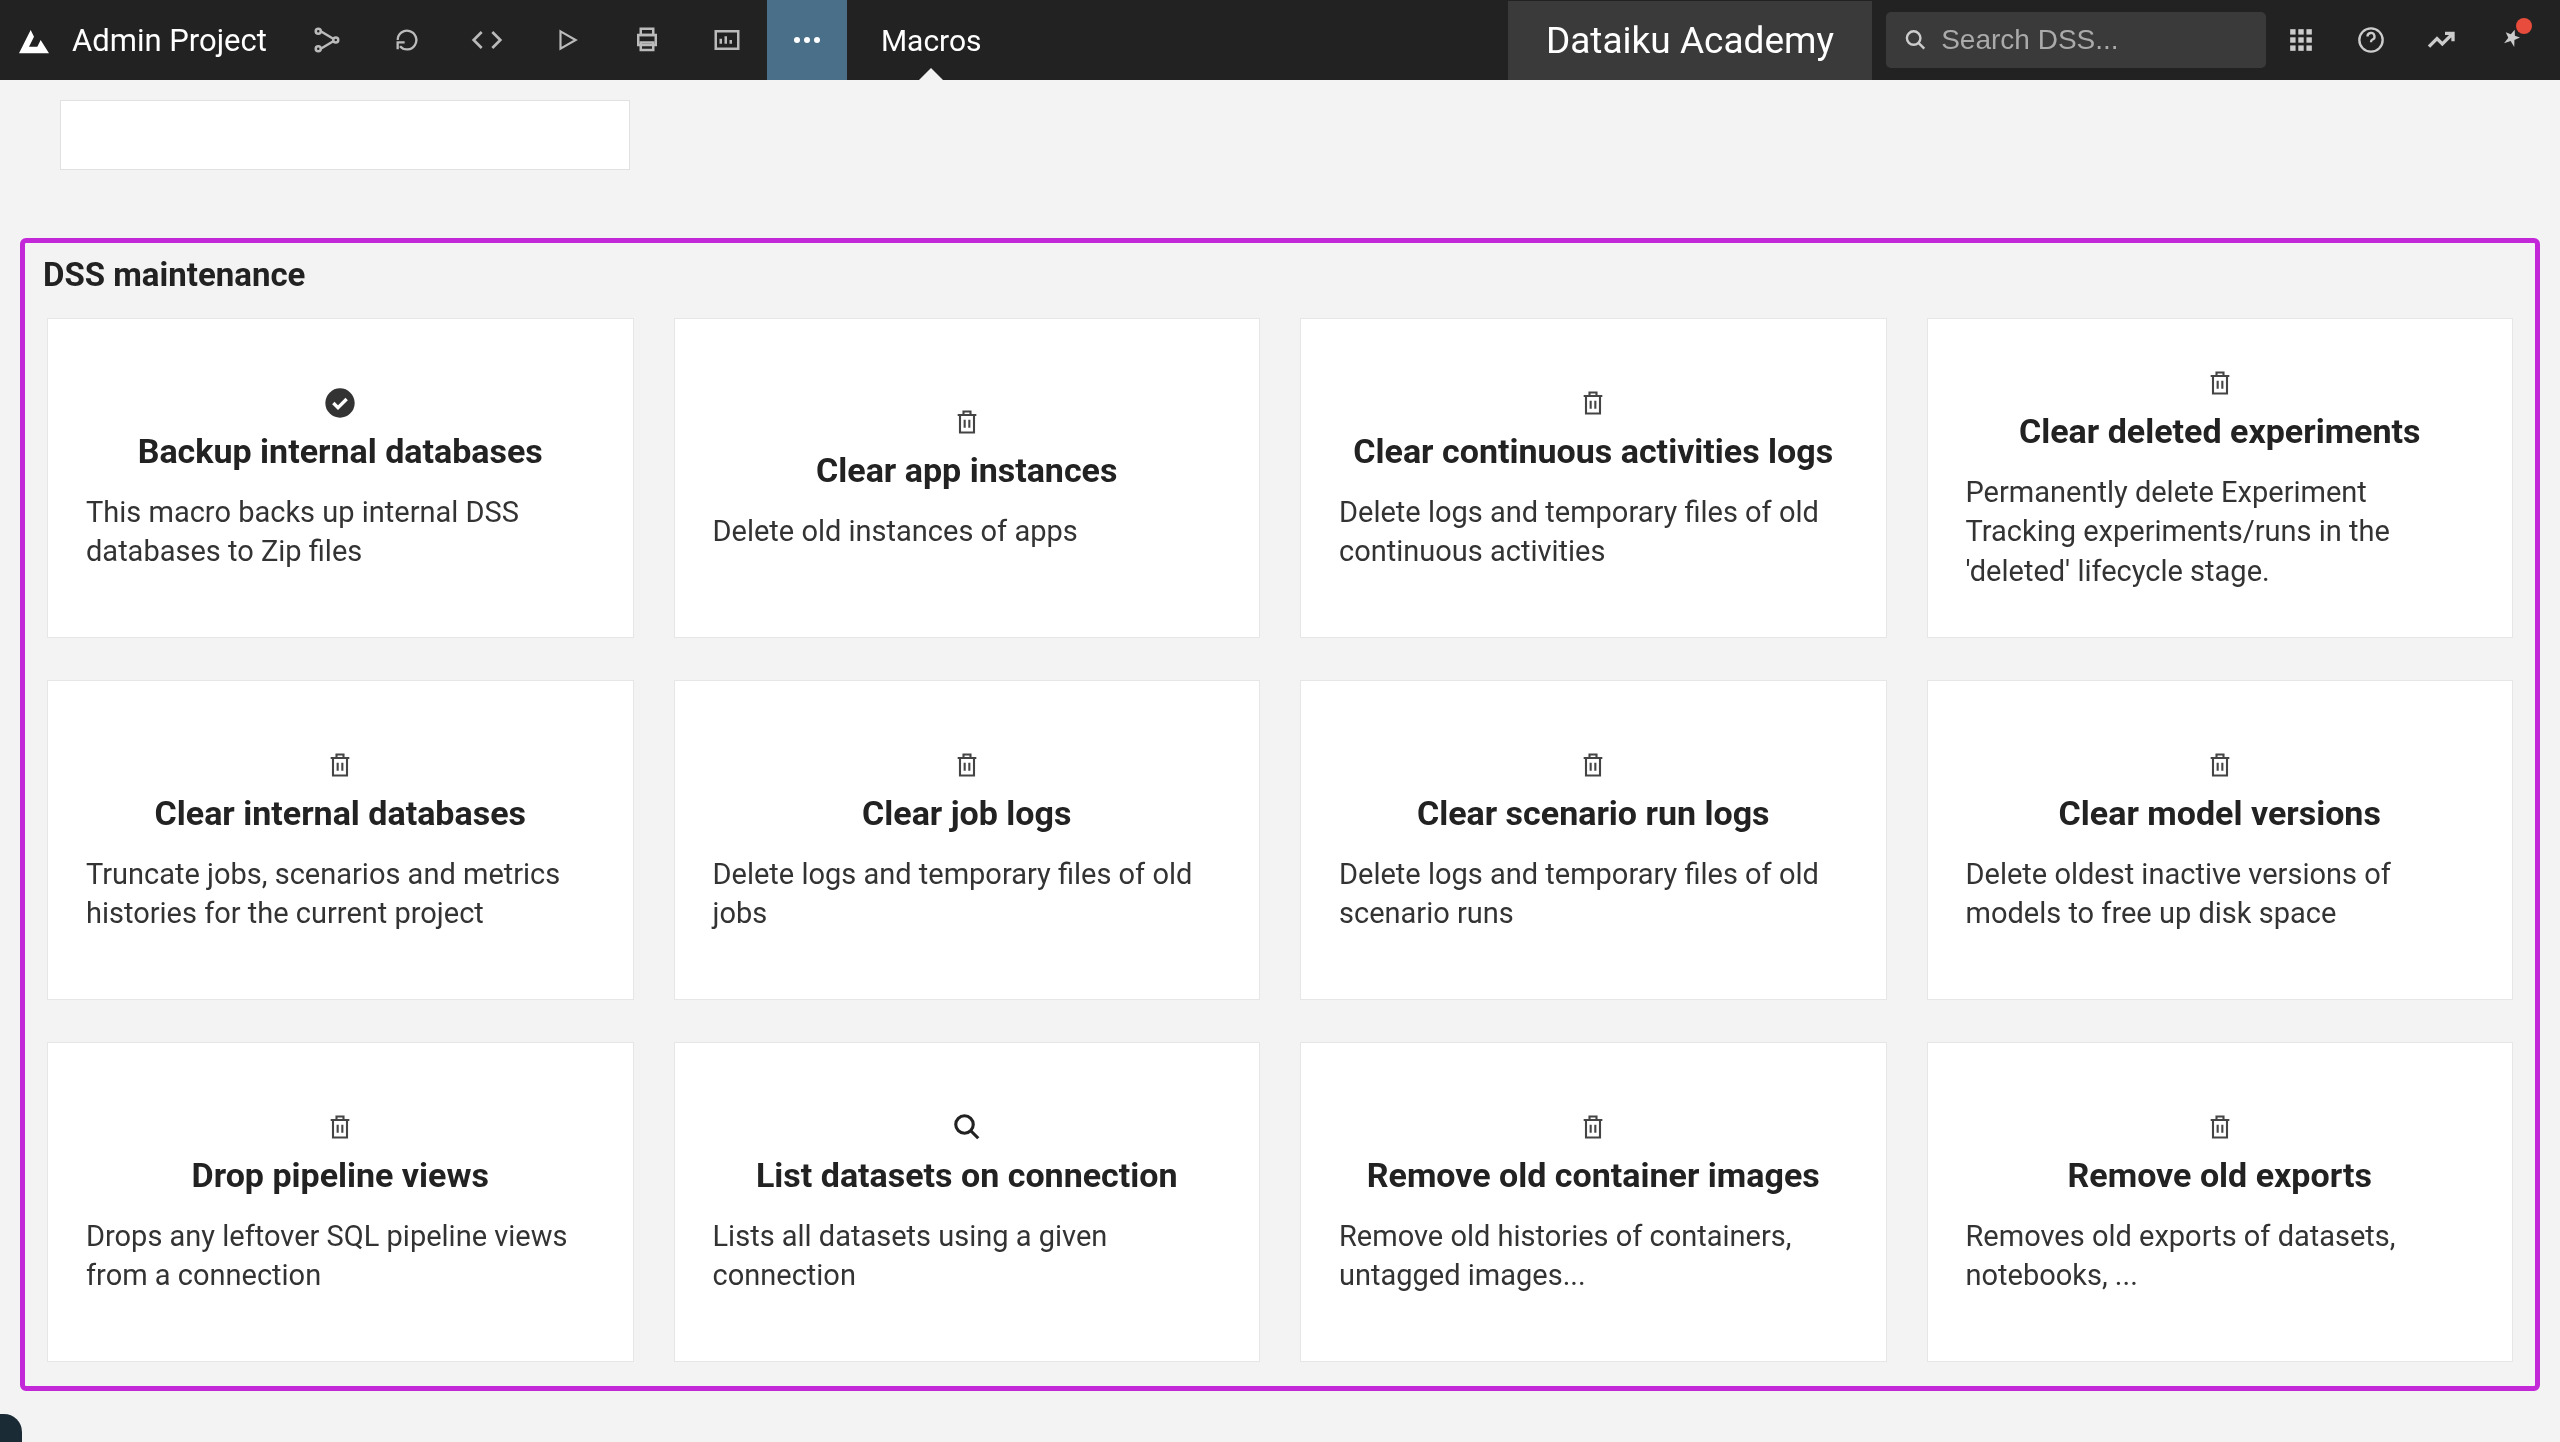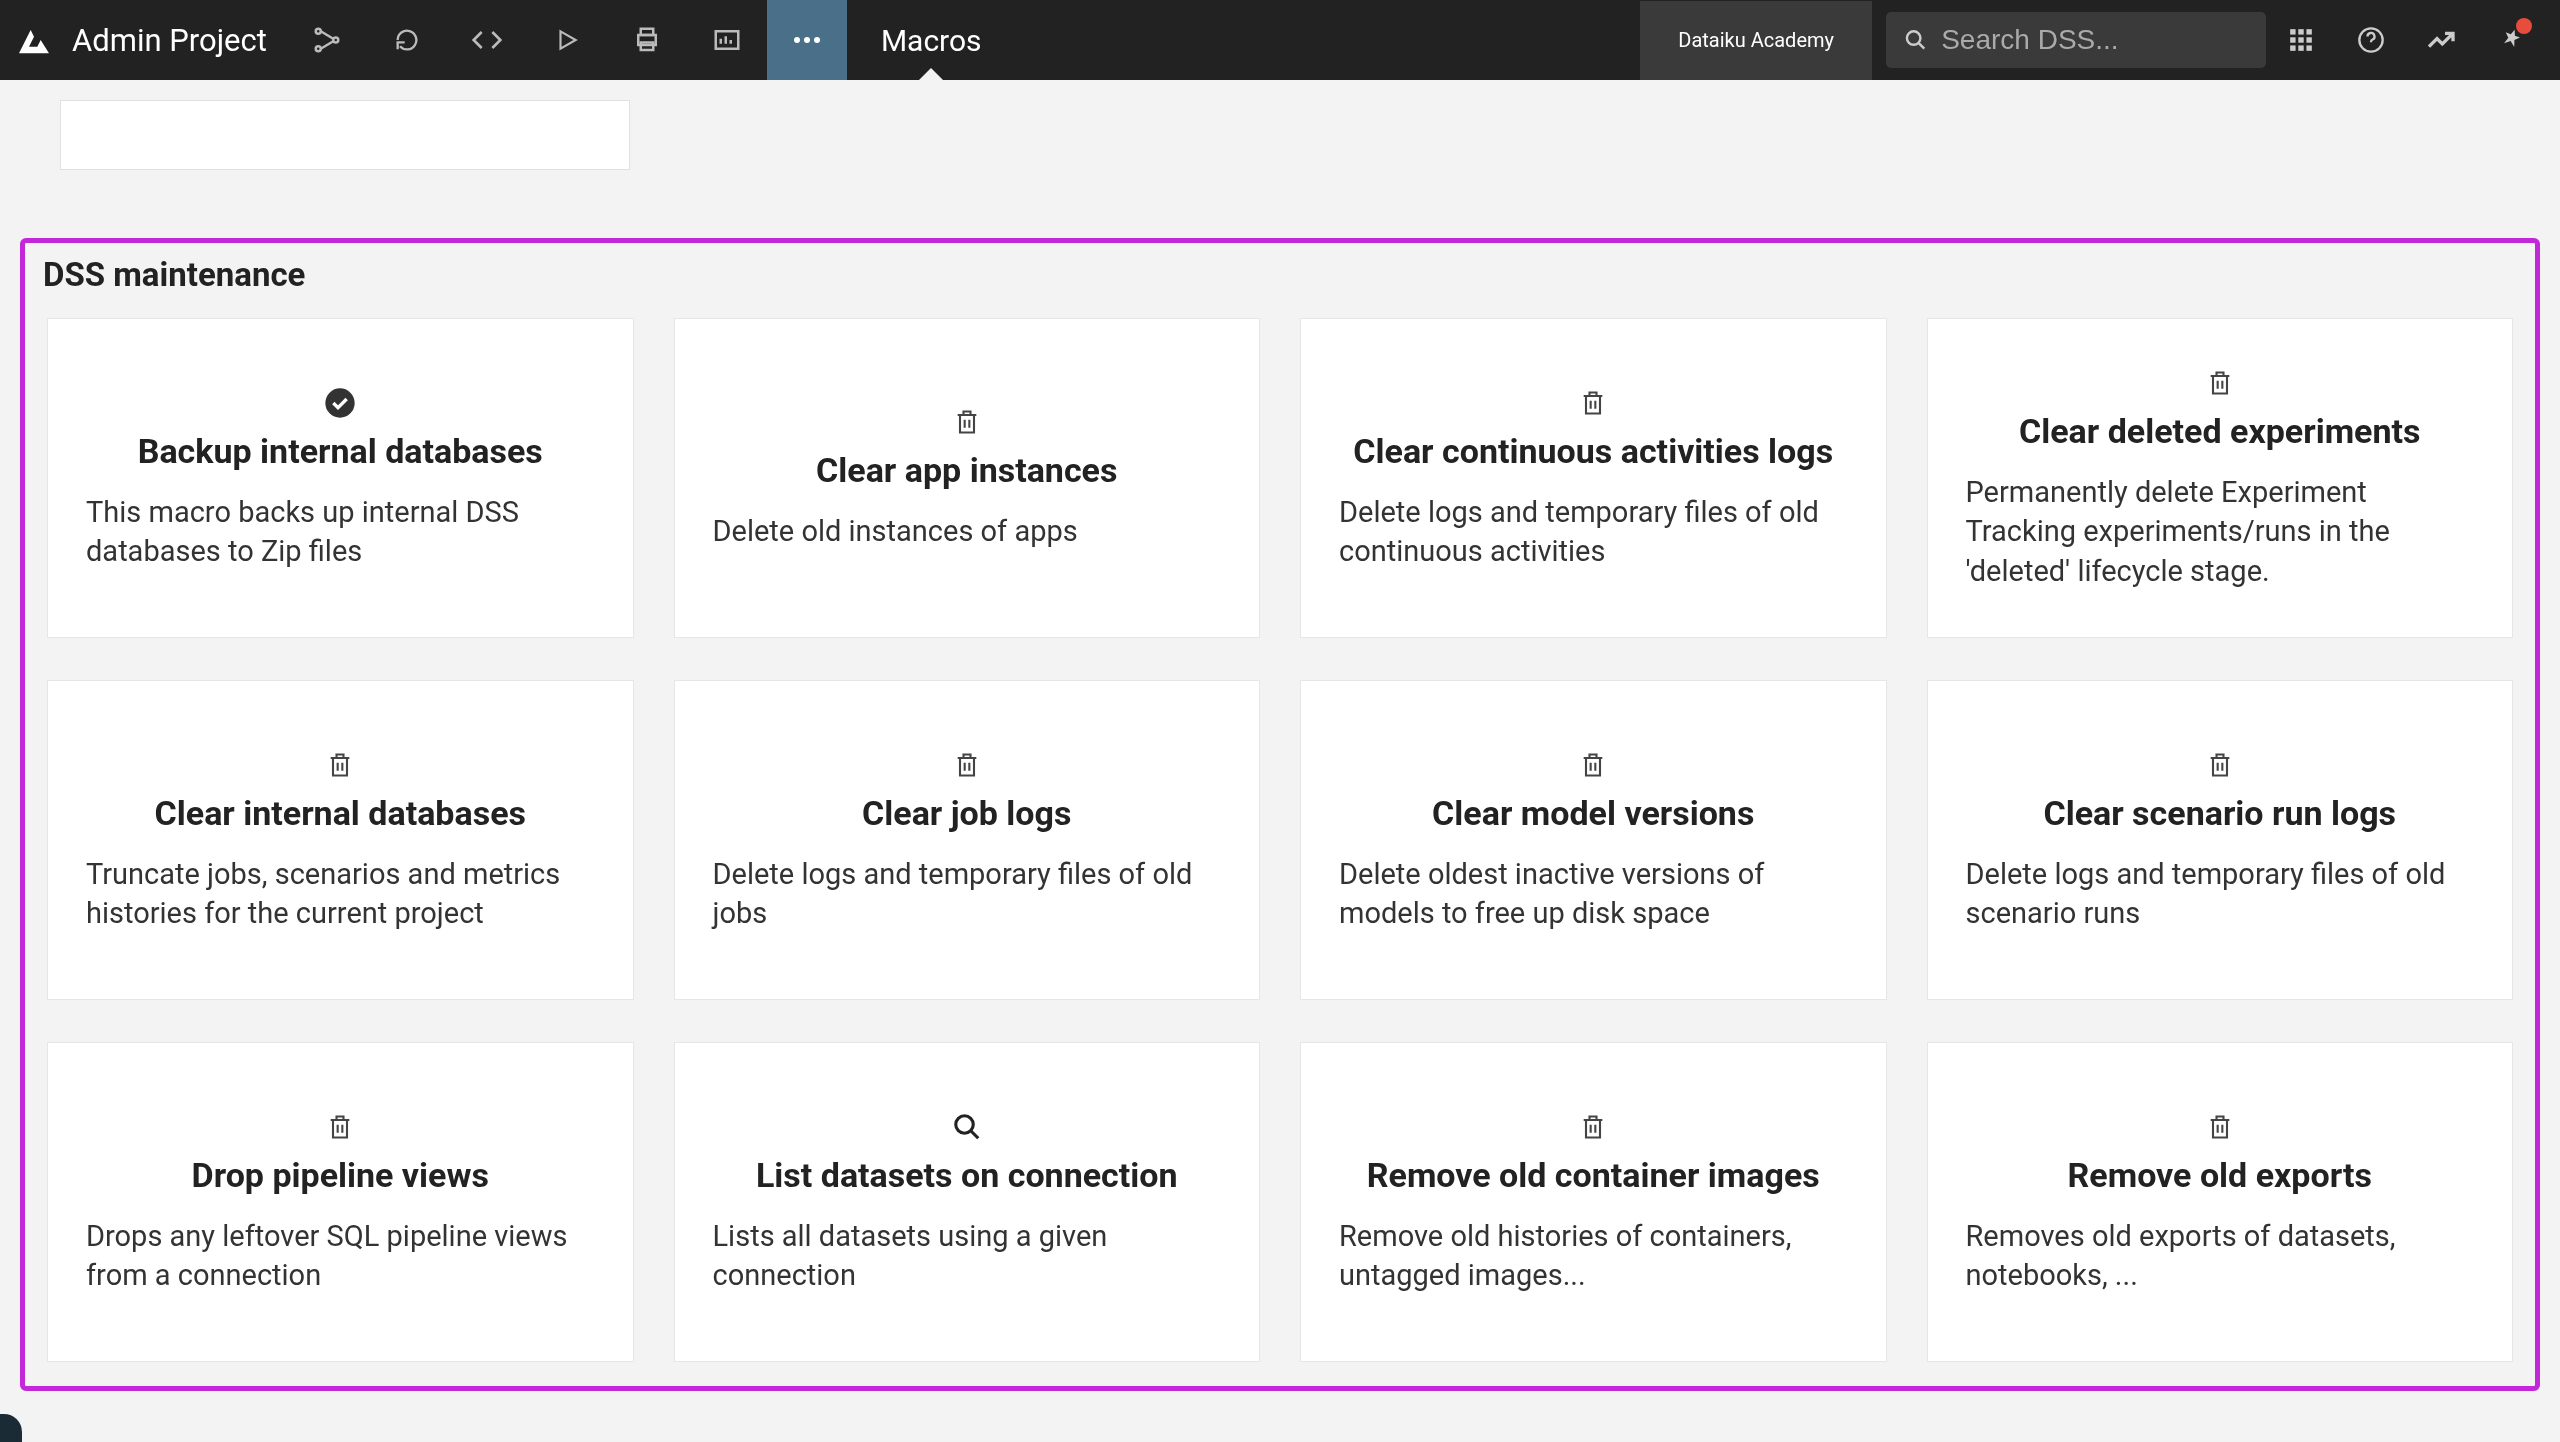--- a/index.html
+++ b/index.html
@@ -30,21 +30,21 @@
     color:#fff; font-size:30px; position:relative; cursor:pointer;
   }
   .macros-tab::after {
     content:''; position:absolute; bottom:0; left:50%; transform:translateX(-50%);
     width:0; height:0; border-left:12px solid transparent; border-right:12px solid transparent;
     border-bottom:12px solid #f3f3f3;
   }
   .spacer { flex:1; }
   .academy-btn {
     height:79px; padding: 0 38px; display:flex; align-items:center; background:#3a3a3a;
-    color:#fff; font-size:20px; cursor:pointer;
+    color:#fff; font-size:37px; cursor:pointer;
   }
   .search-wrap {
     height:56px; width:380px; background:#3a3a3a; border-radius:5px;
     display:flex; align-items:center; padding:0 18px; margin-left:14px;
   }
   .search-wrap svg { margin-right: 14px; }
   .search-input {
     background:transparent; border:none; outline:none; color:#ccc; font-size:28px; width:100%;
   }
   .search-input::placeholder{ color:#aaa; }
@@ -234,31 +234,31 @@
           </div>
           <div class="card-title">Clear job logs</div>
           <div class="card-desc">Delete logs and temporary files of old jobs</div>
         </div>
         <div class="card">
           <div class="card-icon">
             <svg width="28" height="28" viewBox="0 0 24 24" fill="none" stroke="#444" stroke-width="1.8">
               <path d="M4 6 L20 6 M9 6 L9 3 L15 3 L15 6 M6 6 L6 21 L18 21 L18 6 M10 10 L10 17 M14 10 L14 17"></path>
             </svg>
           </div>
+          <div class="card-title">Clear scenario run logs</div>
+          <div class="card-desc">Delete logs and temporary files of old scenario runs</div>
+        </div>
+        <div class="card">
+          <div class="card-icon">
+            <svg width="28" height="28" viewBox="0 0 24 24" fill="none" stroke="#444" stroke-width="1.8">
+              <path d="M4 6 L20 6 M9 6 L9 3 L15 3 L15 6 M6 6 L6 21 L18 21 L18 6 M10 10 L10 17 M14 10 L14 17"></path>
+            </svg>
+          </div>
           <div class="card-title">Clear model versions</div>
           <div class="card-desc">Delete oldest inactive versions of models to free up disk space</div>
-        </div>
-        <div class="card">
-          <div class="card-icon">
-            <svg width="28" height="28" viewBox="0 0 24 24" fill="none" stroke="#444" stroke-width="1.8">
-              <path d="M4 6 L20 6 M9 6 L9 3 L15 3 L15 6 M6 6 L6 21 L18 21 L18 6 M10 10 L10 17 M14 10 L14 17"></path>
-            </svg>
-          </div>
-          <div class="card-title">Clear scenario run logs</div>
-          <div class="card-desc">Delete logs and temporary files of old scenario runs</div>
         </div>
         <div class="card">
           <div class="card-icon">
             <svg width="28" height="28" viewBox="0 0 24 24" fill="none" stroke="#444" stroke-width="1.8">
               <path d="M4 6 L20 6 M9 6 L9 3 L15 3 L15 6 M6 6 L6 21 L18 21 L18 6 M10 10 L10 17 M14 10 L14 17"></path>
             </svg>
           </div>
           <div class="card-title">Drop pipeline views</div>
           <div class="card-desc">Drops any leftover SQL pipeline views from a connection</div>
         </div>

